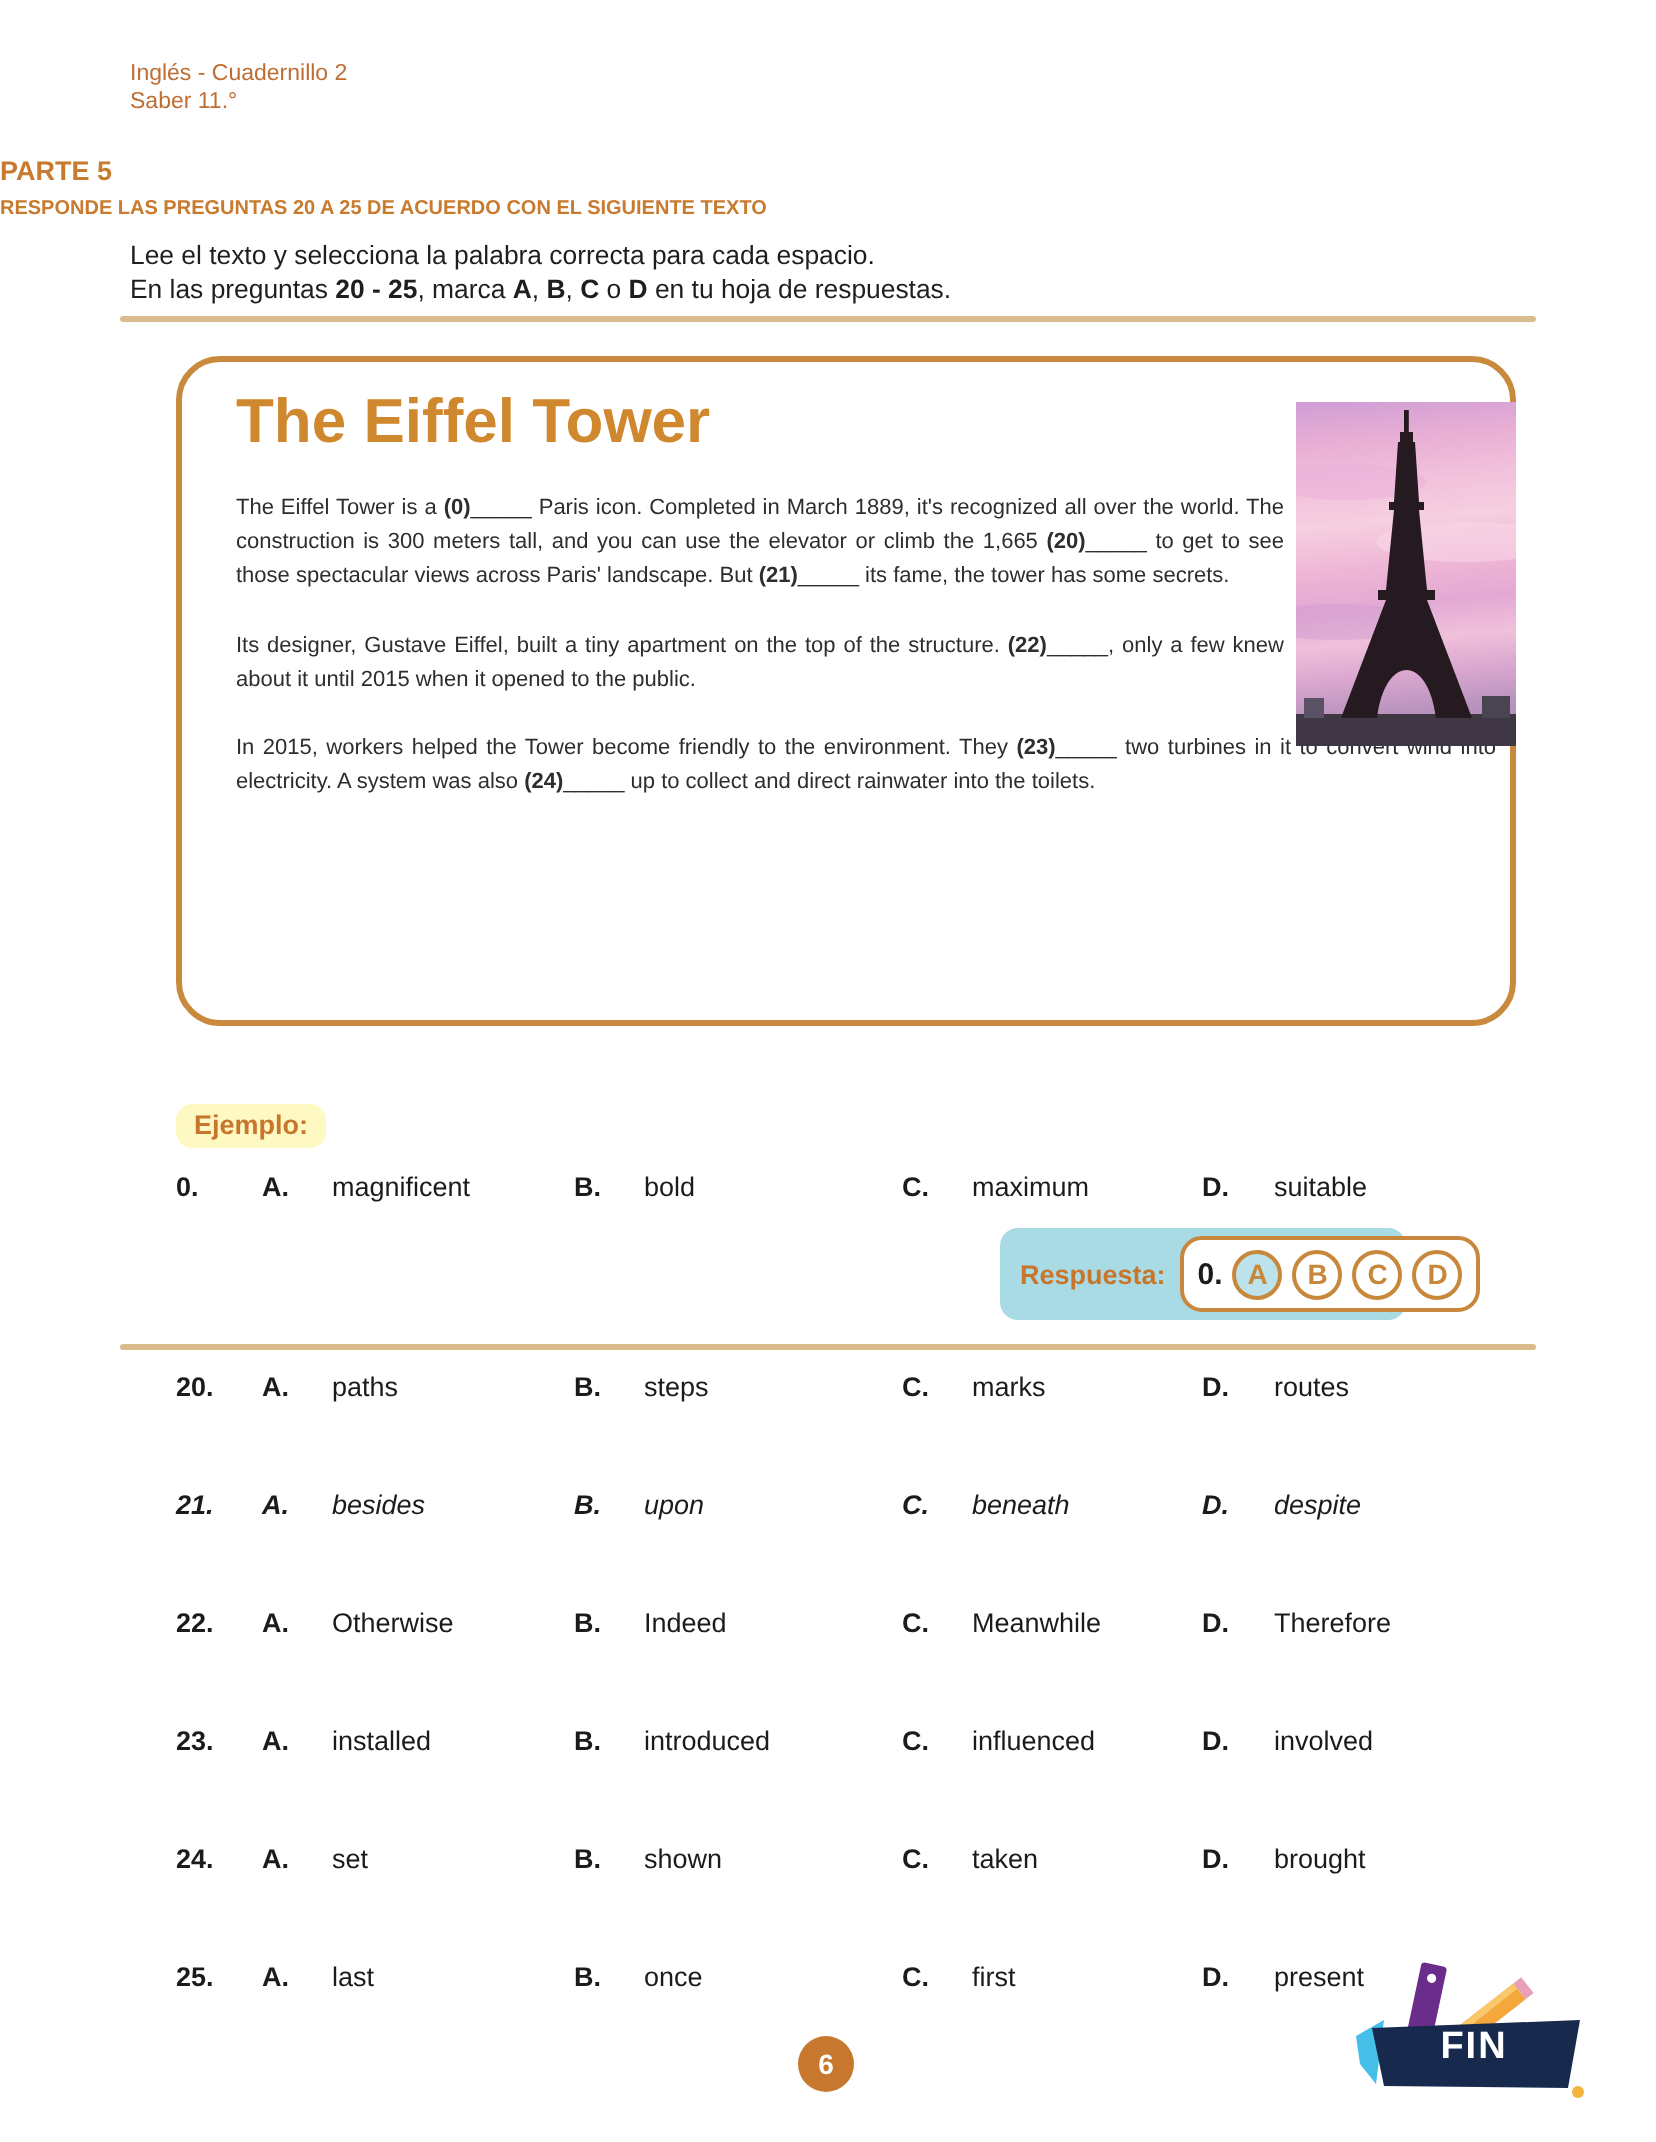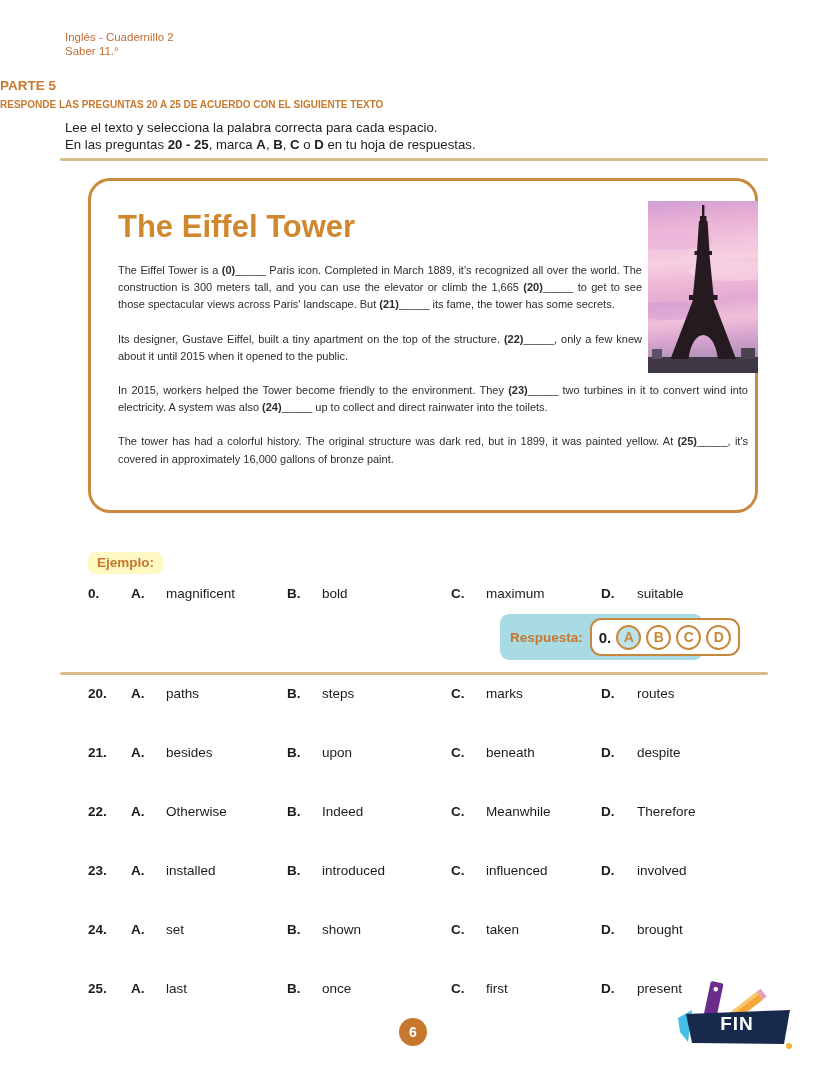--- a/index.html
+++ b/index.html
@@ -13,21 +13,21 @@
     color:#c87a2e; font-weight:bold; font-size:13.5px;}
   .section-title{position:absolute; left:0; top:99px; width:828px; 
     color:#c87a2e; font-weight:bold; font-size:10px;}
   .instr{position:absolute; left:65px; top:119px; font-size:13.2px; line-height:17px; color:#1e1e1e;}
   .divider{position:absolute; left:60px; width:708px; height:3px; background:#d9bc8c; border-radius:2px;}
   .d1{top:158px;}
   .d2{top:672px;}
   
   .passage-box{
     position:absolute; left:88px; top:178px; width:670px; height:335px; box-sizing:border-box;
-    border:3px solid #c98a3e; border-radius:22px; padding:28px 13px 0 27px;
+    border:3px solid #c98a3e; border-radius:22px; padding:12px 13px 0 27px;
   }
   .passage-box h1{margin:0; font-size:31px; line-height:36px; color:#d0882f; font-weight:bold; letter-spacing:0;}
   .passage-box p{margin:17px 0 0 0; font-size:11px; line-height:17.2px; color:#2d2d2d; text-align:justify;}
   .p-narrow{width:524px;}
   .p-full{width:630px;}
   .photo{
     position:absolute; left:557px; top:20px; width:110px; height:172px; overflow:hidden;
     background:linear-gradient(175deg,#cf9ed6 0%,#e8aed4 12%,#f2c3dc 25%,#f6cfe0 35%,
       #eeb5d5 48%,#e3a9d4 58%,#f0c0da 68%,#d8a6cf 78%,#b893bd 88%,#a08bae 100%);
   }
@@ -36,21 +36,21 @@
   .ejemplo-pill{
     position:absolute; left:88px; top:552px; background:#fef9c3; color:#c8762b;
     font-weight:bold; font-size:13.5px; padding:3px 9px 4px 9px; border-radius:8px;
   }
   .qrow{
     position:absolute; left:88px; width:680px; display:grid;
     grid-template-columns:43px 35px 121px 35px 129px 35px 115px 36px auto;
     font-size:13.5px; color:#1b1b1b; align-items:baseline;
   }
   .qnum,.qletter{font-weight:bold;}
-  .r0{top:586px;} .r1{top:686px;} .r2{top:745px;} .r3{top:804px;}
+  .r0{top:586px;} .r1{top:686px;} .r2{top:745px;font-style:italic;} .r3{top:804px;}
   .r4{top:863px;} .r5{top:922px;} .r6{top:981px;}
   
   .respuesta{
     position:absolute; left:500px; top:614px; width:203px; height:46px; box-sizing:border-box;
     background:#a9dbe5; border-radius:9px; display:flex; align-items:center; padding-left:10px; gap:7px;
   }
   .resp-label{color:#c8762b; font-weight:bold; font-size:13.5px;}
   .resp-box{
     background:#fff; border:2px solid #c8883c; border-radius:11px;
     display:flex; align-items:center; gap:5px; padding:3px 7px; height:28px;
@@ -120,21 +120,20 @@
         </g>
       </svg>
     </div>
 
     <p class="p-narrow"><span>The Eiffel Tower is a </span><b>(0)</b><span>_____ Paris icon. Completed in March 1889, it's recognized all over the world. The construction is 300 meters tall, and you can use the elevator or climb the 1,665 </span><b>(20)</b><span>_____ to get to see those spectacular views across Paris' landscape. But </span><b>(21)</b><span>_____ its fame, the tower has some secrets.</span></p>
 
     <p class="p-narrow"><span>Its designer, Gustave Eiffel, built a tiny apartment on the top of the structure. </span><b>(22)</b><span>_____, only a few knew about it until 2015 when it opened to the public.</span></p>
 
     <p class="p-full"><span>In 2015, workers helped the Tower become friendly to the environment. They </span><b>(23)</b><span>_____ two turbines in it to convert wind into electricity. A system was also </span><b>(24)</b><span>_____ up to collect and direct rainwater into the toilets.</span></p>
 
-    <p class="p-full"><span>The tower has had a colorful history. The original structure was dark red, but in 1899, it was painted yellow. At </span><b>(25)</b><span>_____, it's covered in approximately 16,000 gallons of bronze paint.</span></p>
   </div>
 
   <div class="ejemplo-pill">Ejemplo:</div>
 
   <div class="qrow r0">
     <div class="qnum">0.</div>
     <div class="qletter">A.</div>
     <div class="qtext">magnificent</div>
     <div class="qletter">B.</div>
     <div class="qtext">bold</div>

